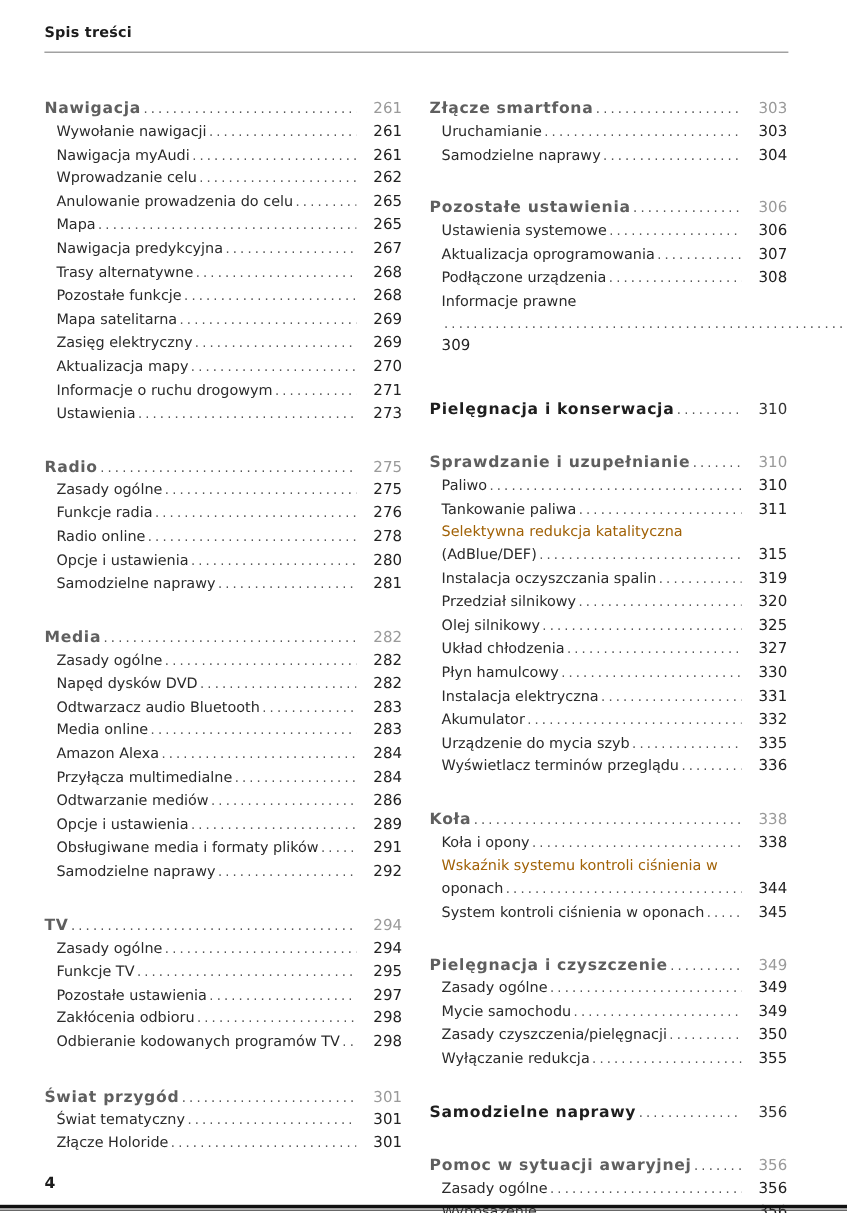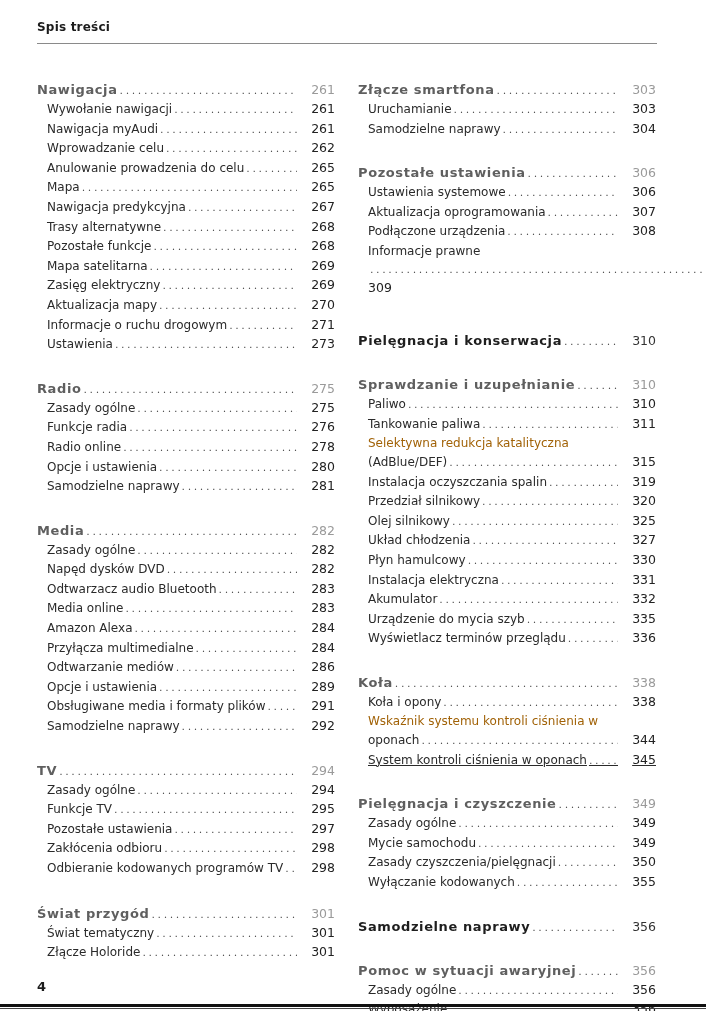--- a/index.html
+++ b/index.html
@@ -386,21 +386,21 @@
     <div class="row sub-wrap">
       <span class="label">Wskaźnik systemu kontroli ciśnienia w</span>
       <span class="dots"></span>
       <span class="page"></span>
     </div>
     <div class="row sub">
       <span class="label">oponach</span>
       <span class="dots"></span>
       <span class="page">344</span>
     </div>
-    <div class="row sub" style="margin-bottom: 19px; text-decoration: underline;">
+    <div class="row sub" style="margin-bottom: 19px;">
       <span class="label">System kontroli ciśnienia w oponach</span>
       <span class="dots"></span>
       <span class="page">345</span>
     </div>
     <div class="row heading">
       <span class="label">Pielęgnacja i czyszczenie</span>
       <span class="dots"></span>
       <span class="page">349</span>
     </div>
     <div class="row sub">
@@ -412,21 +412,21 @@
       <span class="label">Mycie samochodu</span>
       <span class="dots"></span>
       <span class="page">349</span>
     </div>
     <div class="row sub">
       <span class="label">Zasady czyszczenia/pielęgnacji</span>
       <span class="dots"></span>
       <span class="page">350</span>
     </div>
     <div class="row sub" style="margin-bottom: 19px;">
-      <span class="label">Wyłączanie kodowanych</span>
+      <span class="label">Wyłączanie redukcja</span>
       <span class="dots"></span>
       <span class="page">355</span>
     </div>
     <div class="row heading dark">
       <span class="label">Samodzielne naprawy</span>
       <span class="dots"></span>
       <span class="page">356</span>
     </div>
     <div class="row heading">
       <span class="label">Pomoc w sytuacji awaryjnej</span>

